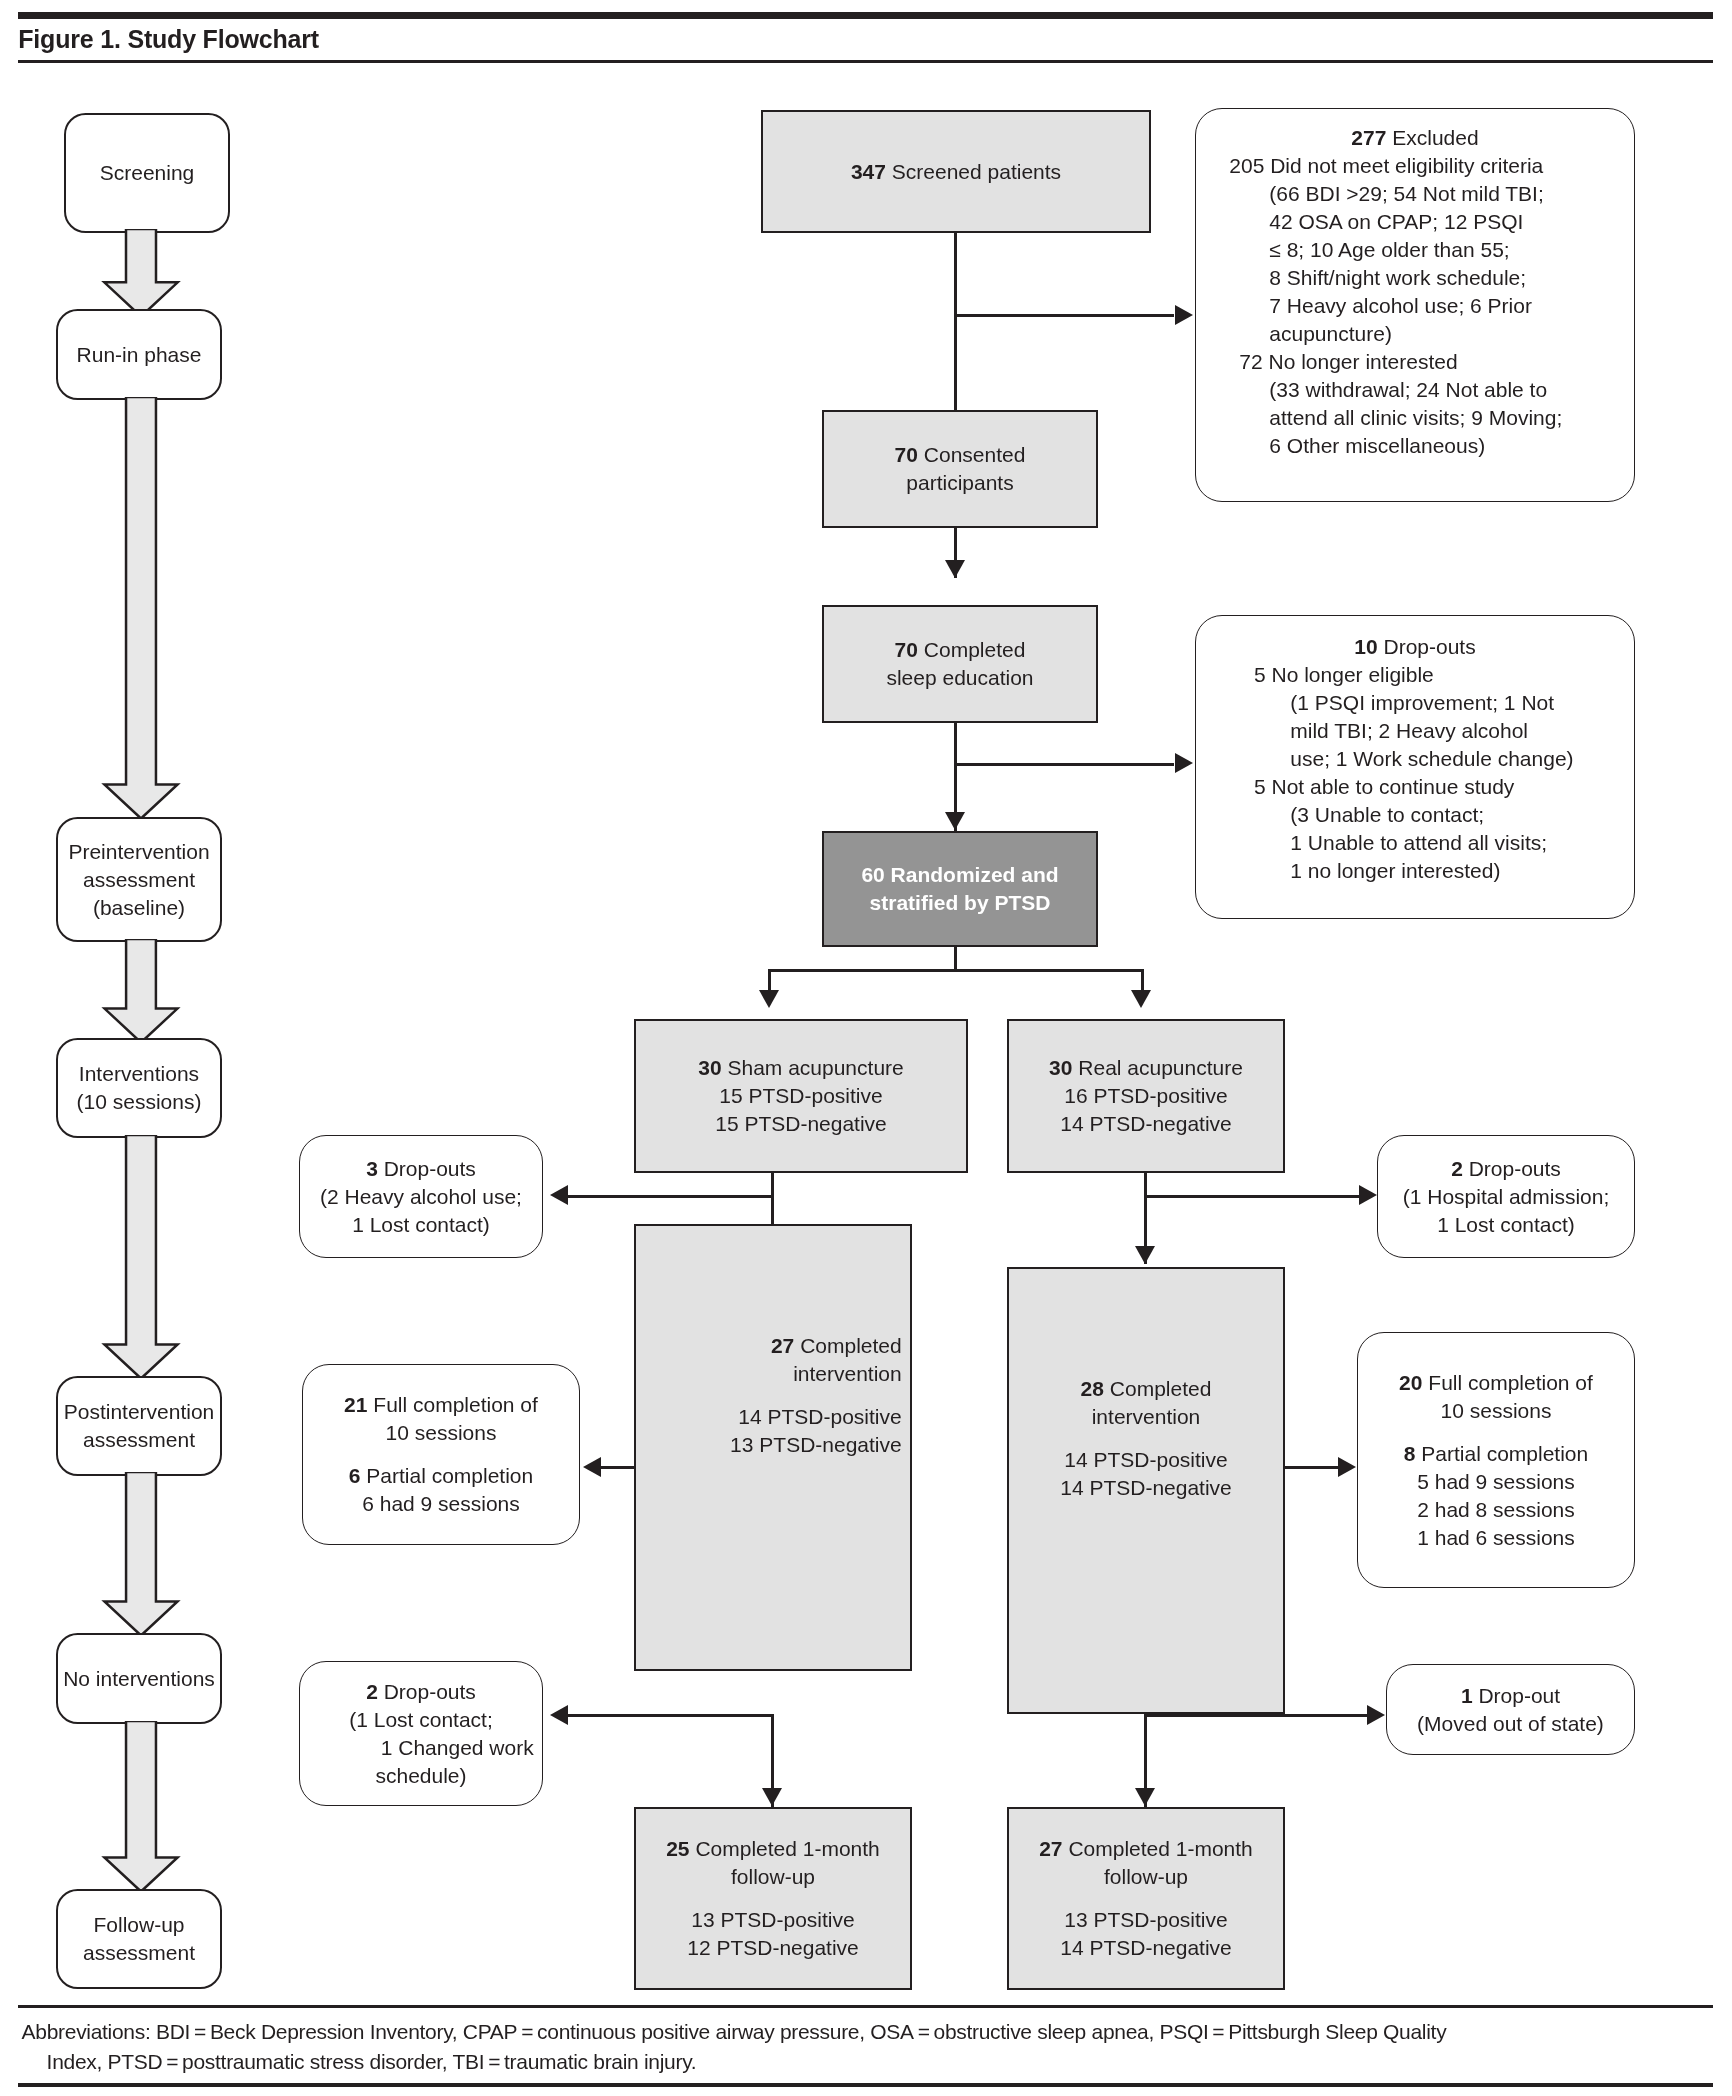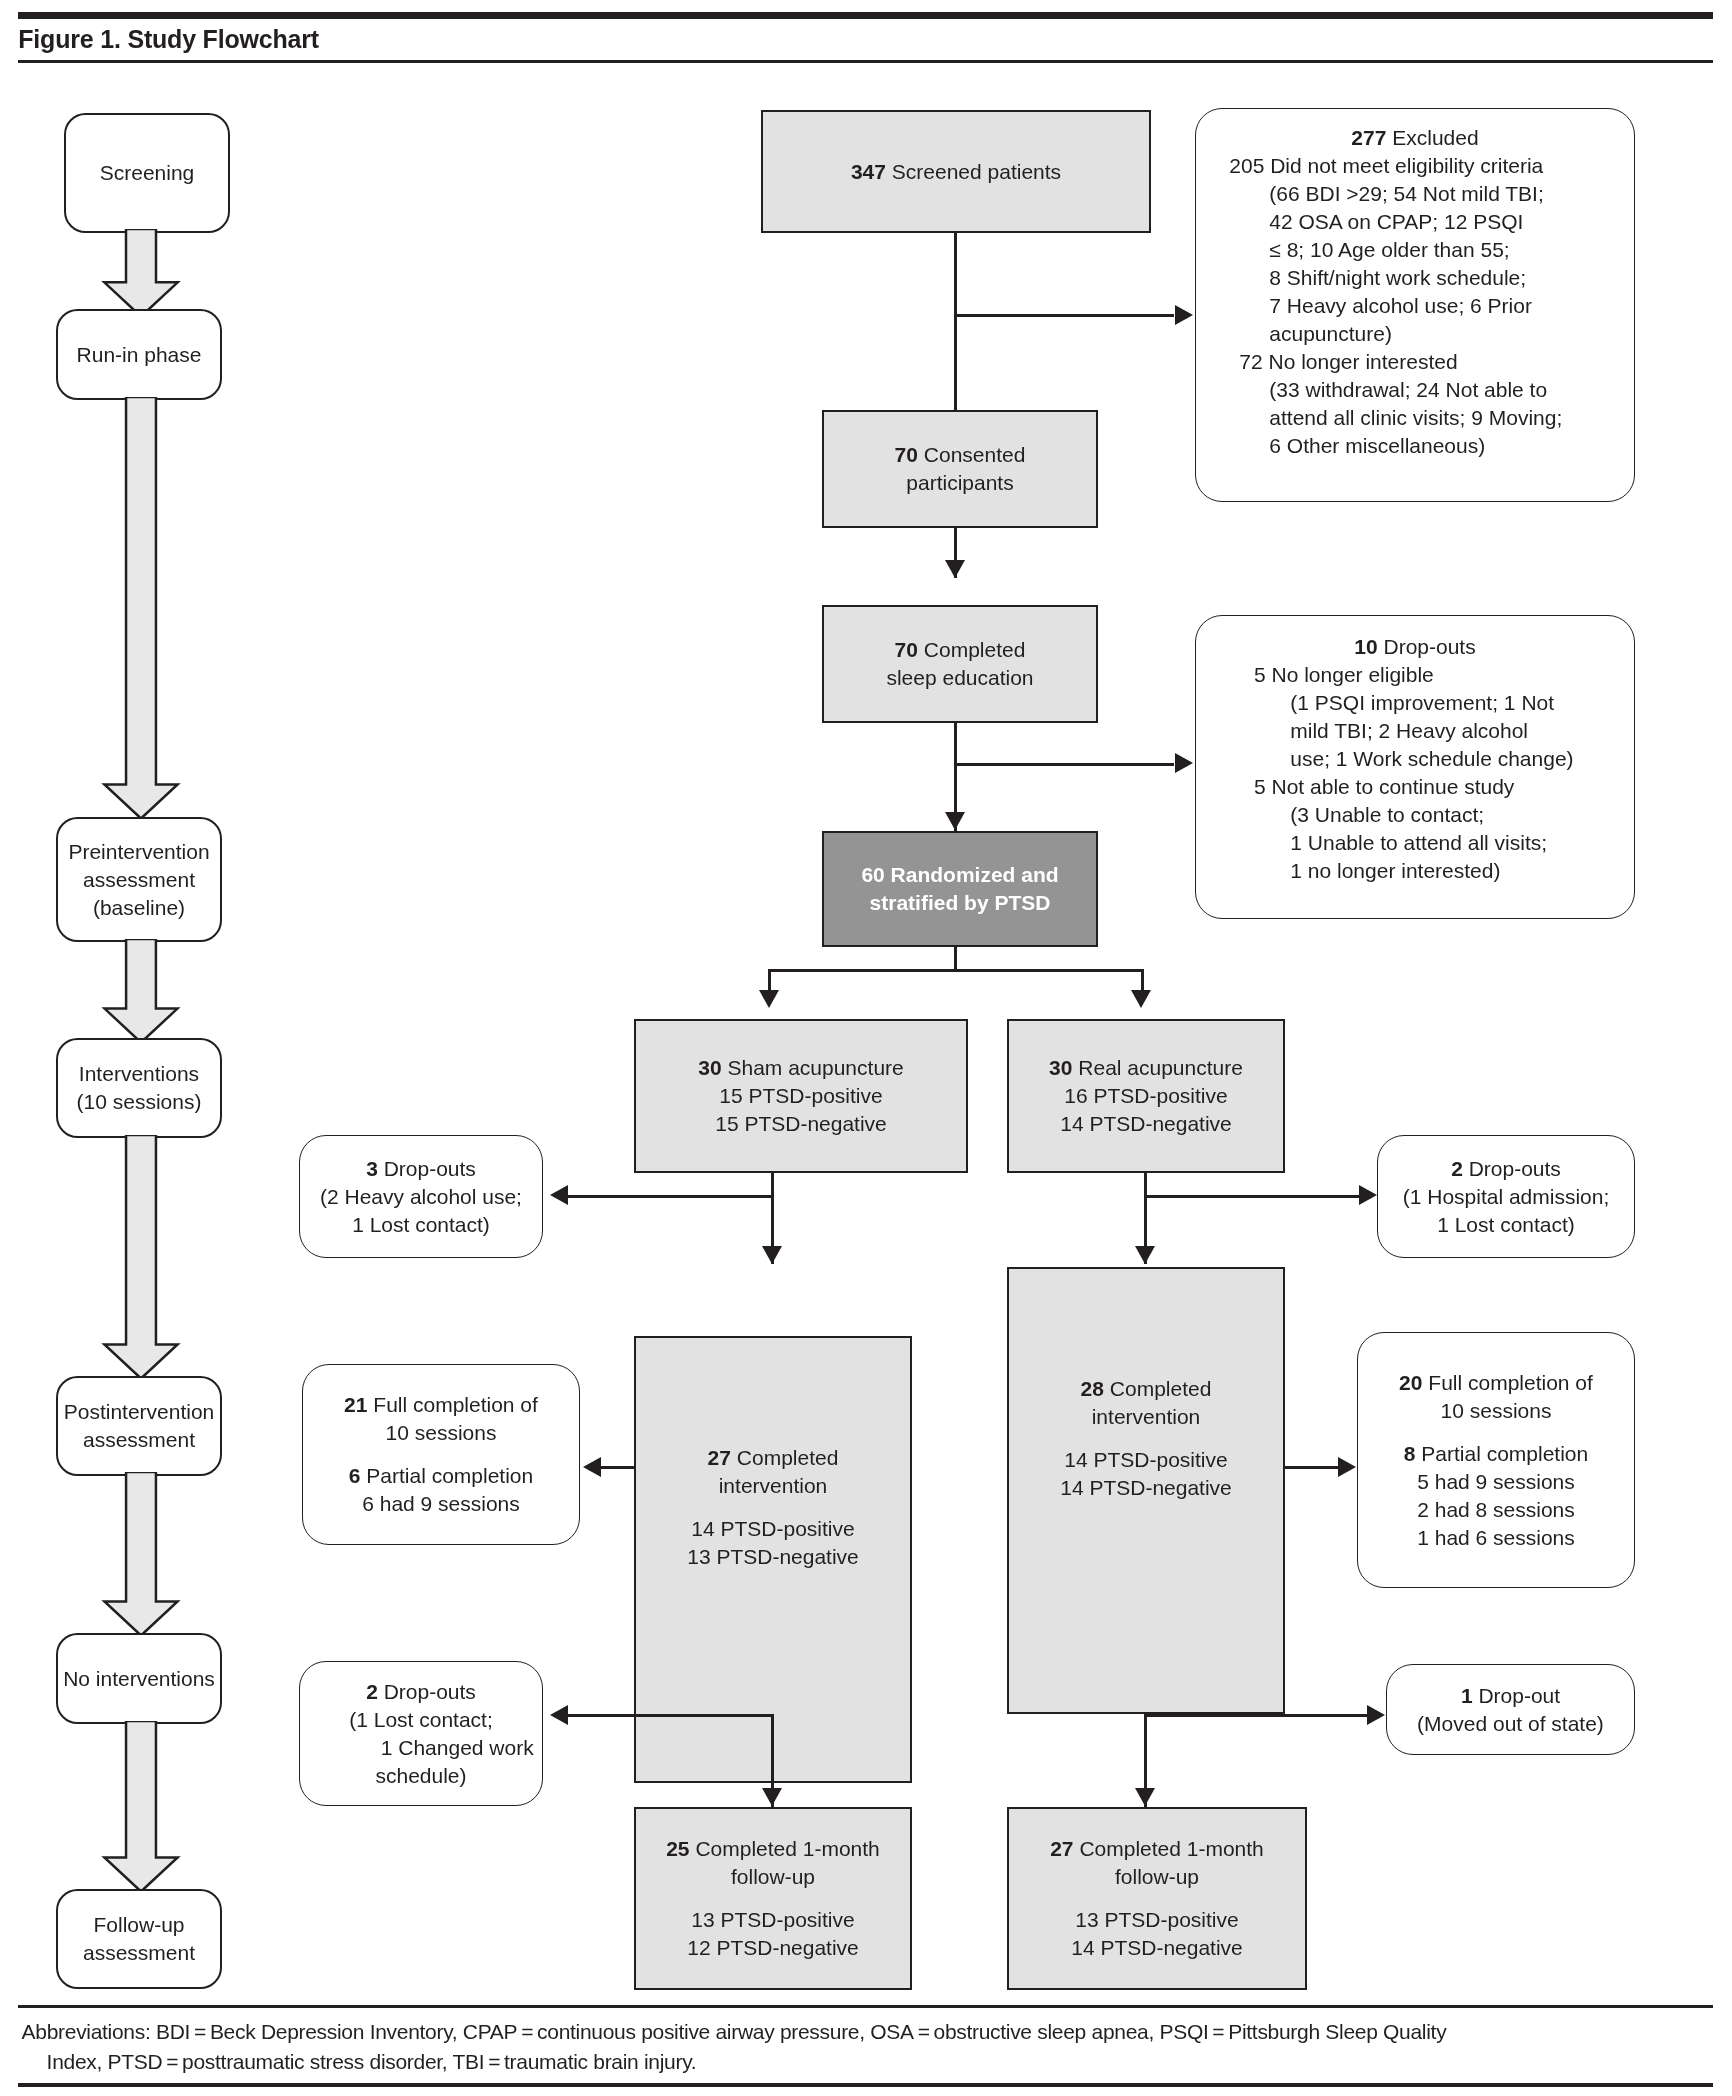--- a/index.html
+++ b/index.html
@@ -321,21 +321,21 @@
   <div class="ln vln" style="left:771px; top:1173px; height:91px;"></div>
   <div class="ln hln" style="left:568px; top:1195px; width:204px;"></div>
   <div class="arrow-l" style="left:550px; top:1185px;"></div>
   <div class="arrow-d" style="left:762px; top:1246px;"></div>
 
   <div class="ln vln" style="left:1144px; top:1173px; height:91px;"></div>
   <div class="ln hln" style="left:1144px; top:1195px; width:216px;"></div>
   <div class="arrow-r" style="left:1359px; top:1185px;"></div>
   <div class="arrow-d" style="left:1135px; top:1246px;"></div>
 
-  <div class="box shade" style="left:634px; top:1336px; width:278px; height:447px;">
+  <div class="box shade" style="left:634px; top:1224px; width:278px; height:447px;text-align:right;">
     <span class="inner" style="position:relative; top:-52px;">
       <span style="display:block;">
         <b>27</b>
         <span>Completed</span>
       </span>
       <span style="display:block;">intervention</span>
       <span class="sp"></span>
       <span style="display:block;">14 PTSD-positive</span>
       <span style="display:block;">13 PTSD-negative</span>
     </span>
@@ -431,21 +431,21 @@
         <b>25</b>
         <span>Completed 1-month</span>
       </span>
       <span style="display:block;">follow-up</span>
       <span class="sp"></span>
       <span style="display:block;">13 PTSD-positive</span>
       <span style="display:block;">12 PTSD-negative</span>
     </span>
   </div>
 
-  <div class="box shade" style="left:1007px; top:1807px; width:300px; height:183px;">
+  <div class="box shade" style="left:1007px; top:1807px; width:278px; height:183px;">
     <span class="inner">
       <span style="display:block;">
         <b>27</b>
         <span>Completed 1-month</span>
       </span>
       <span style="display:block;">follow-up</span>
       <span class="sp"></span>
       <span style="display:block;">13  PTSD-positive</span>
       <span style="display:block;">14  PTSD-negative</span>
     </span>

